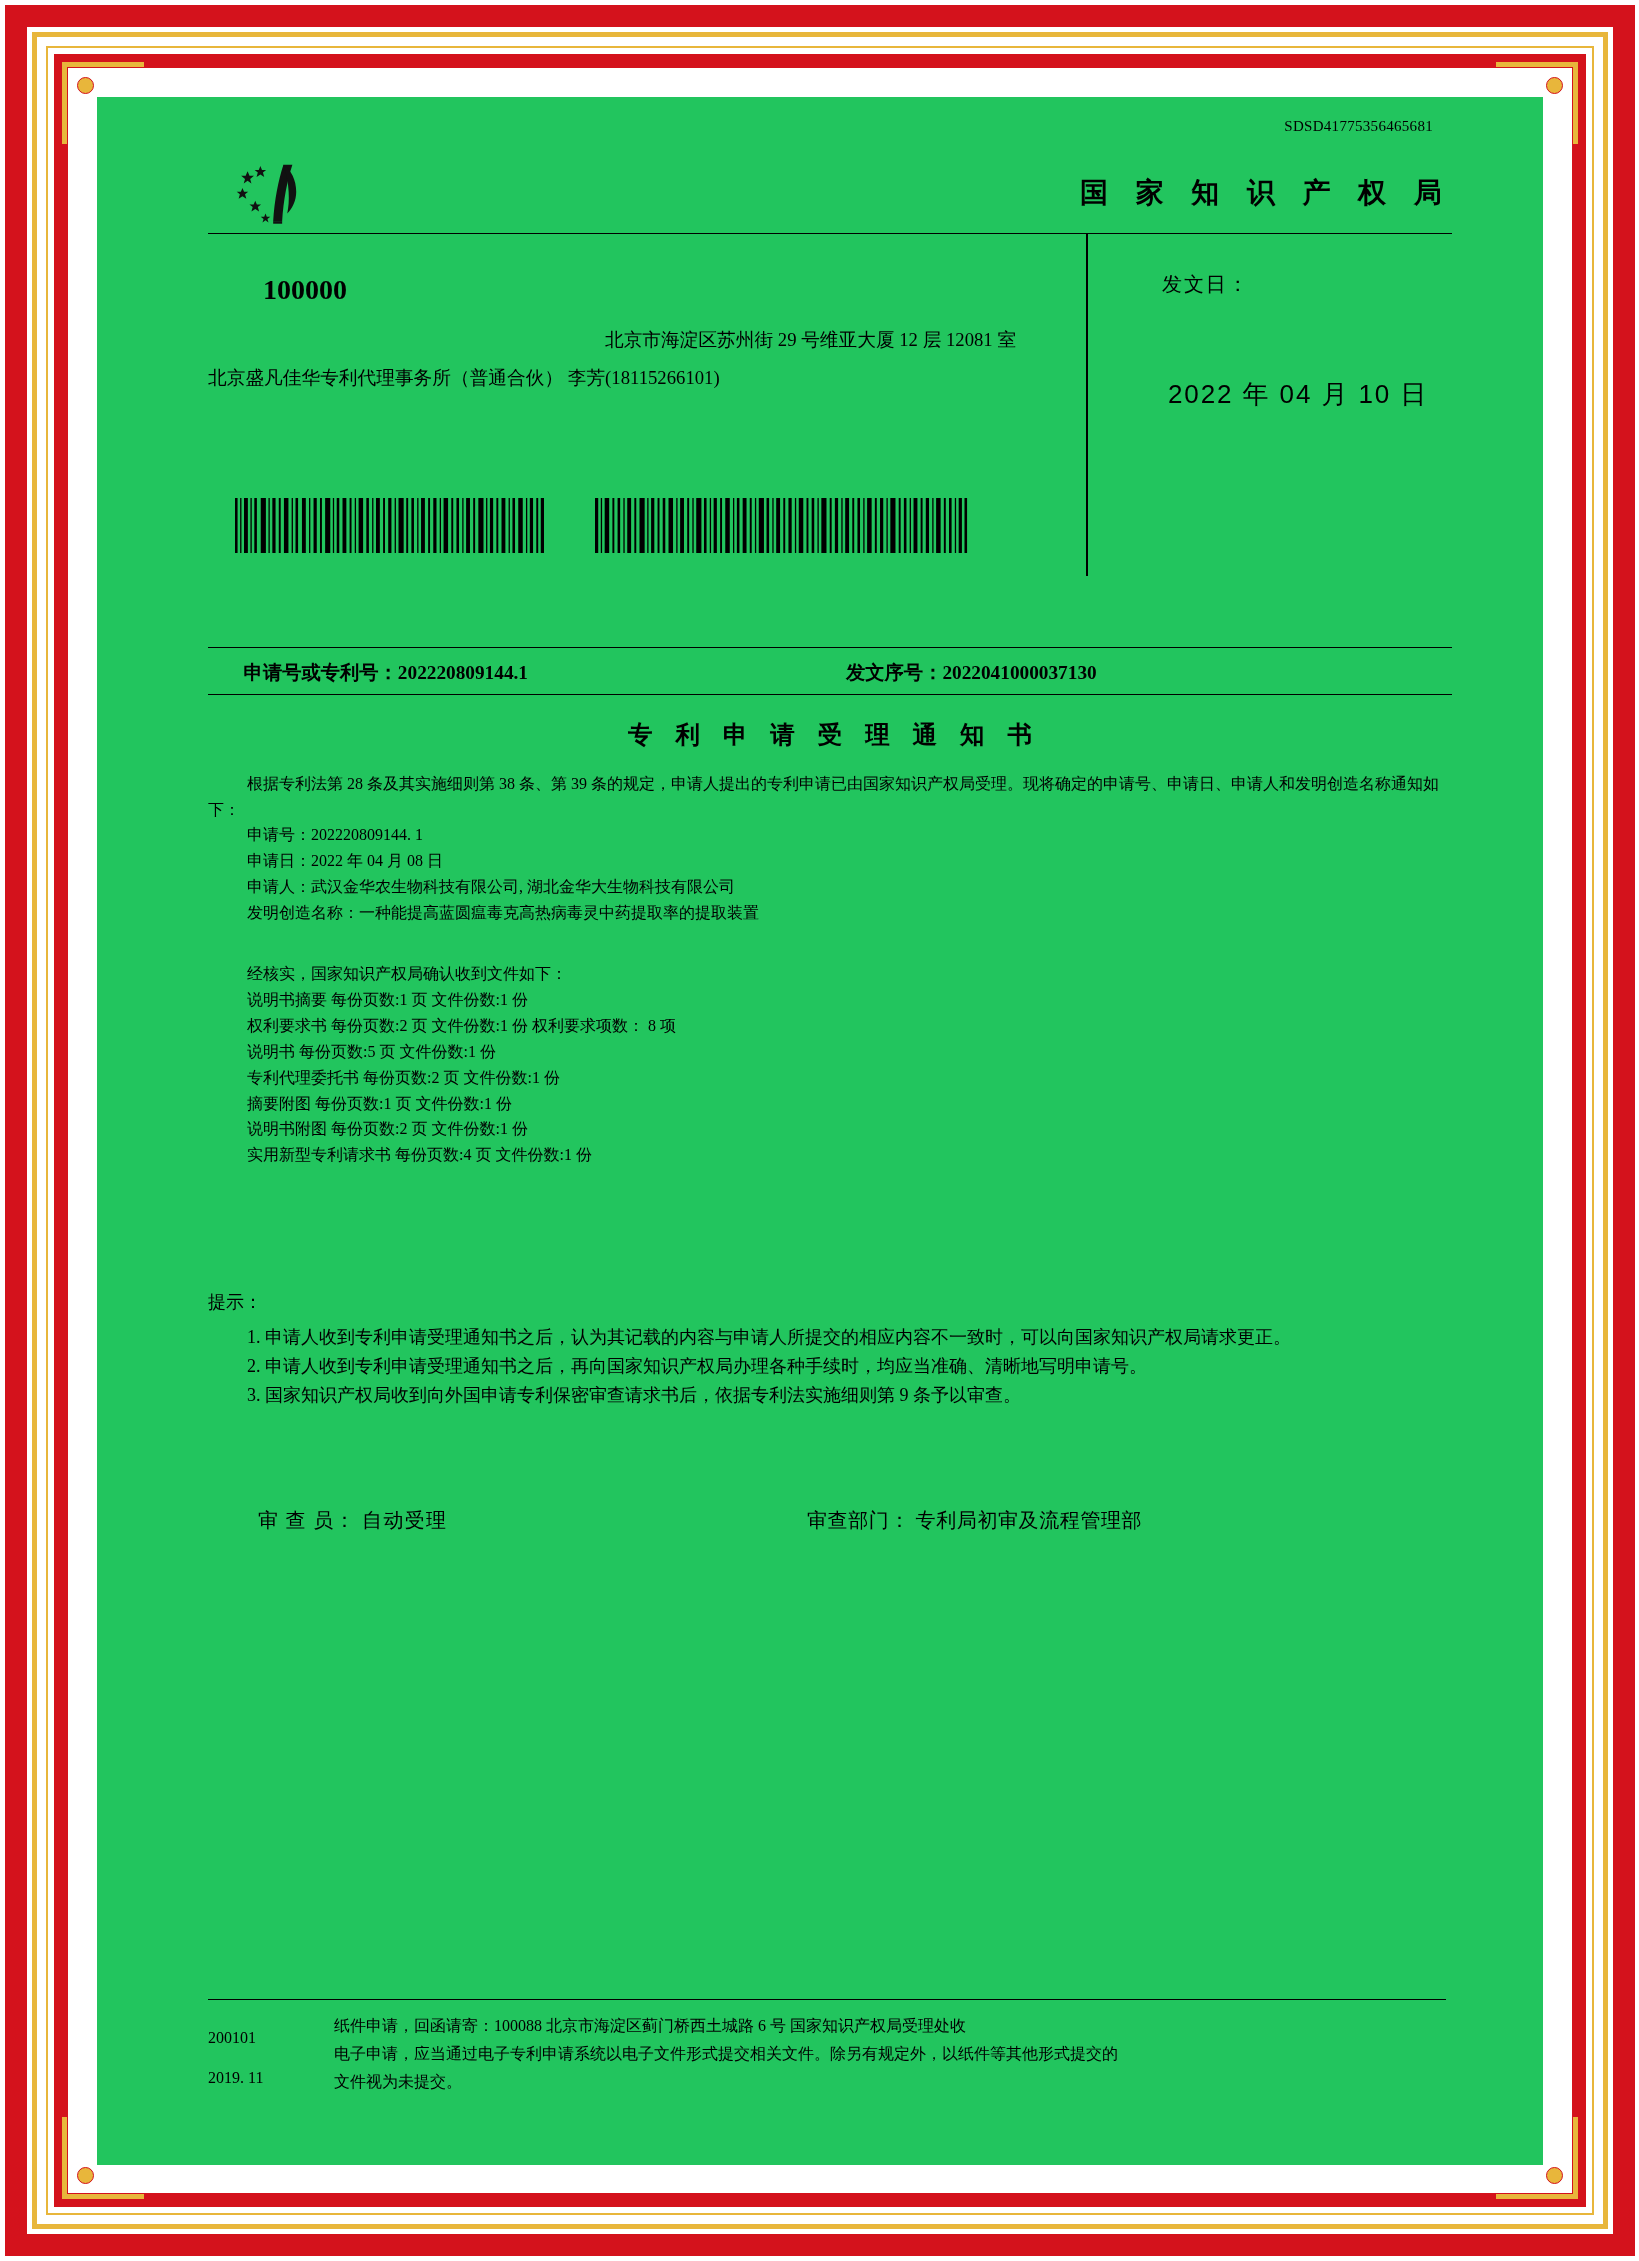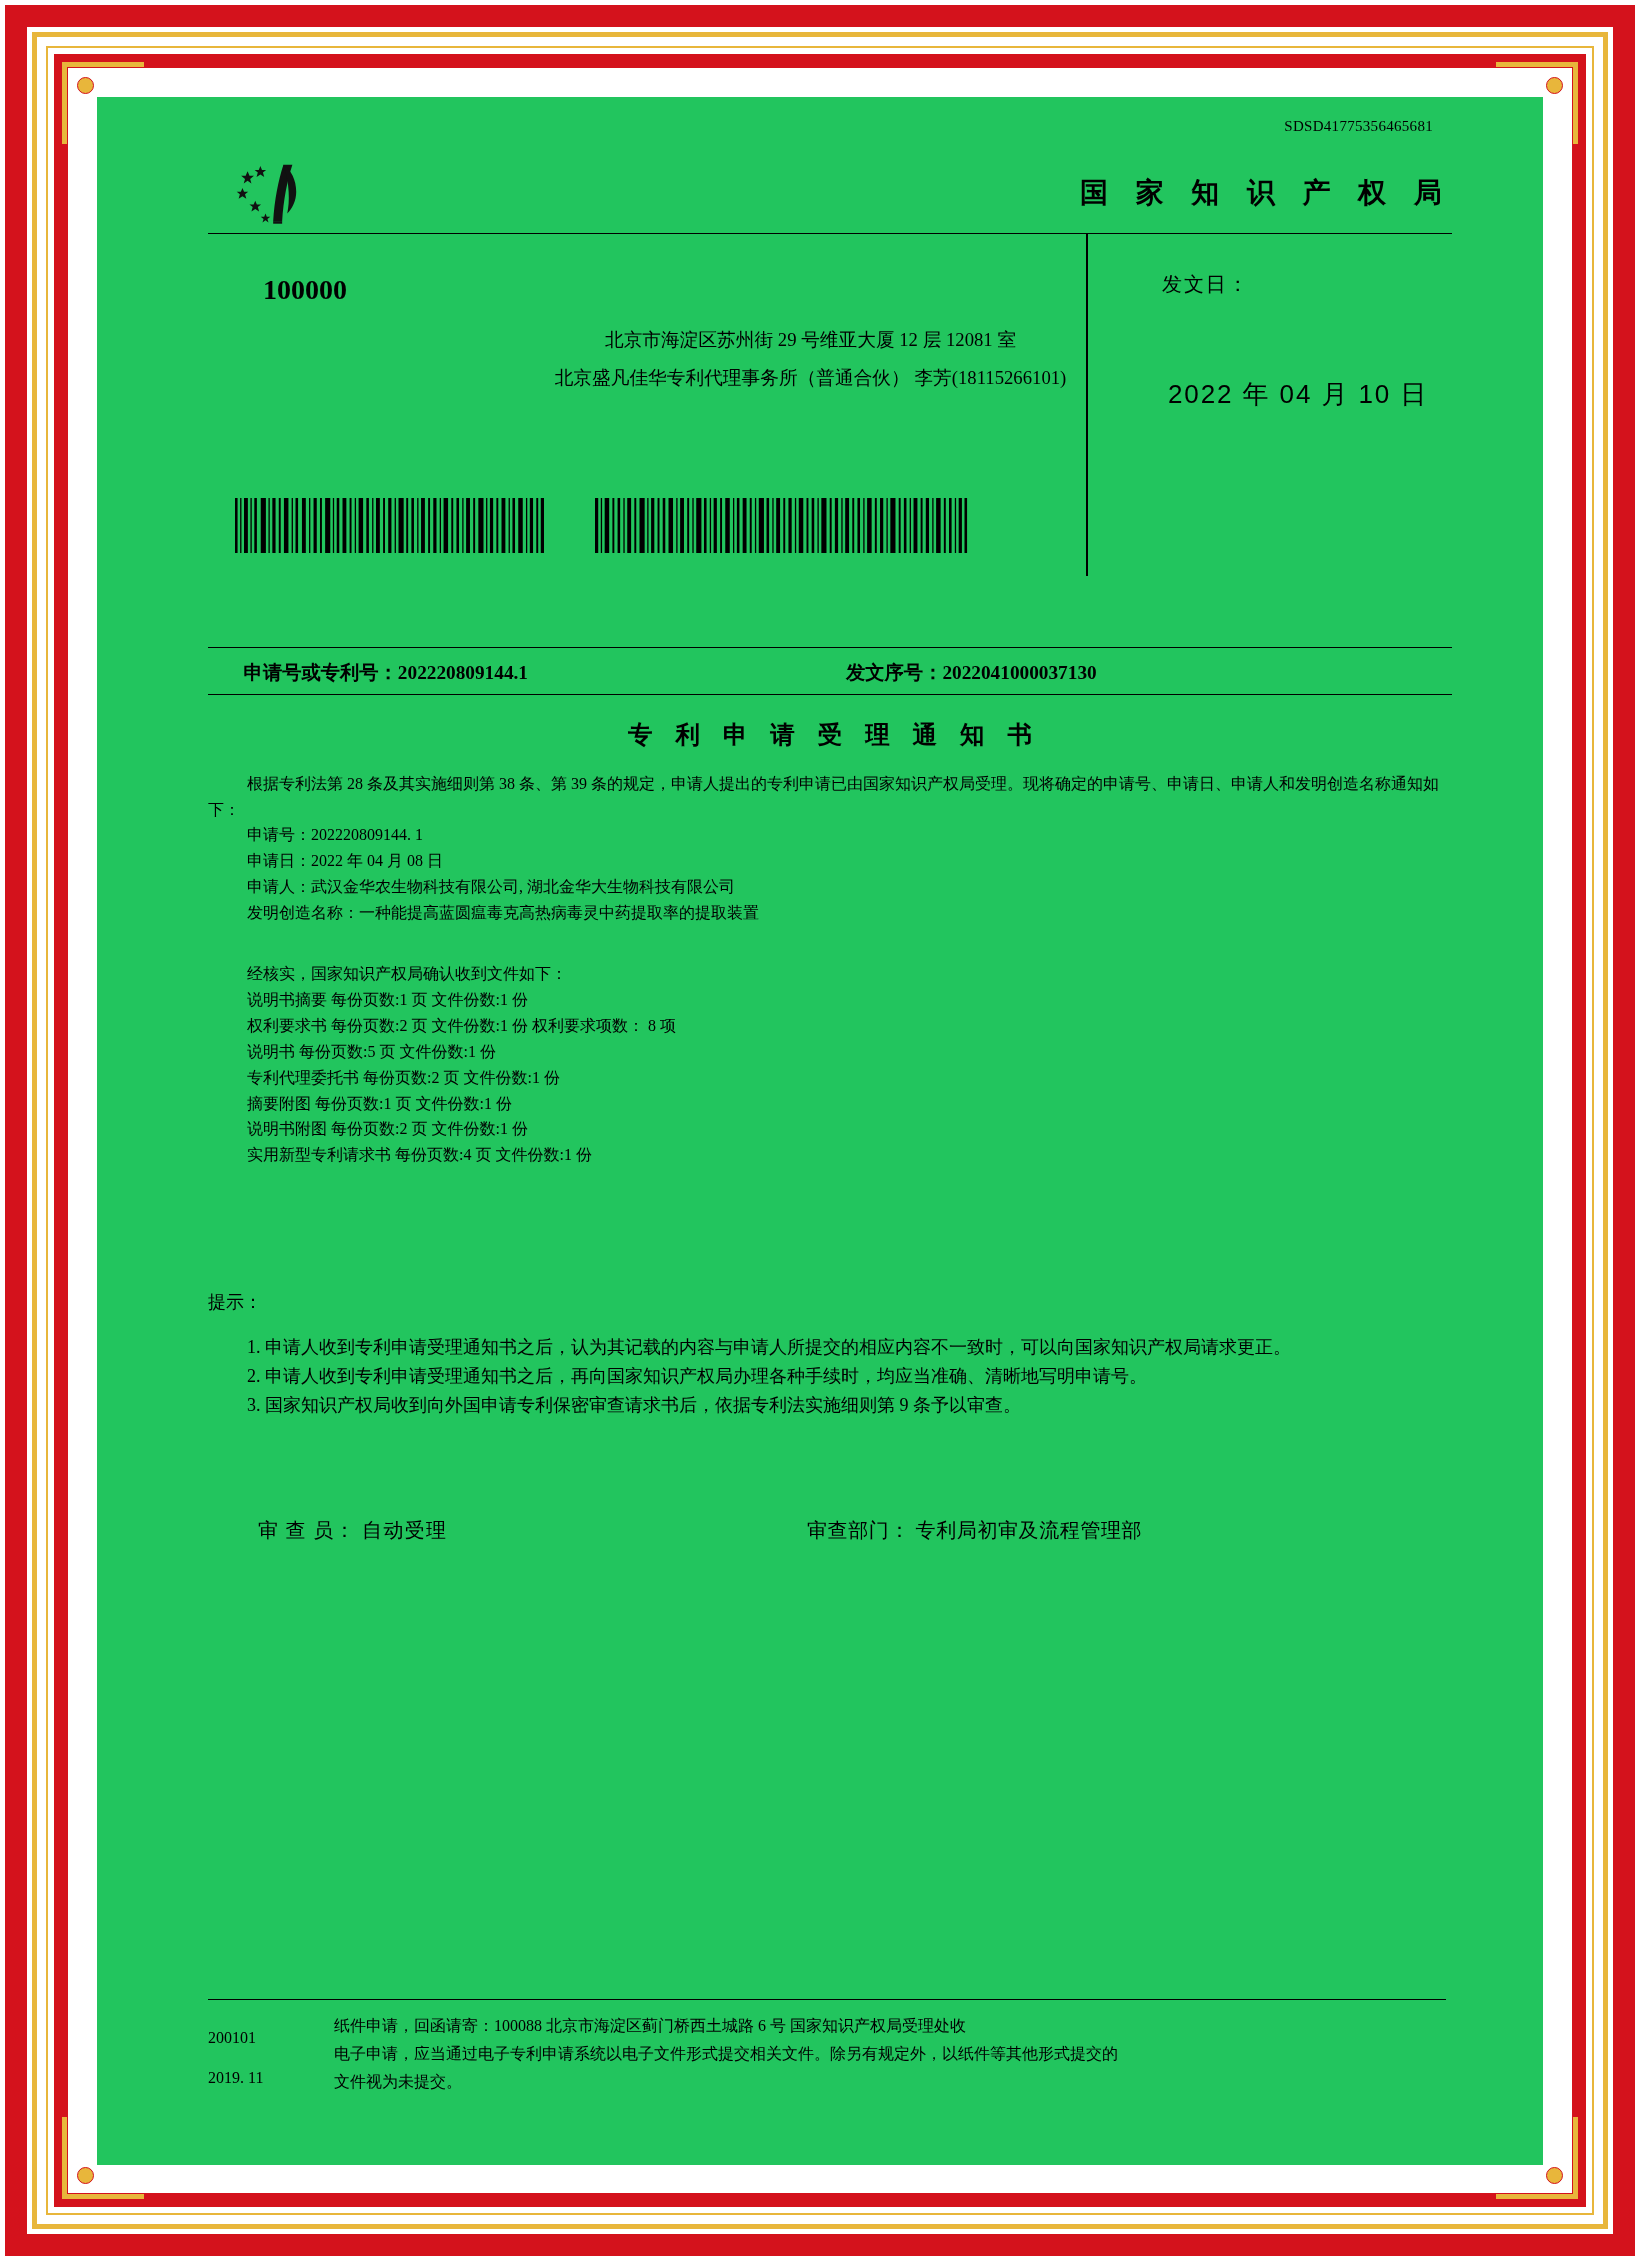--- a/index.html
+++ b/index.html
@@ -149,21 +149,20 @@
     position: absolute;
     left: 0; right: 39px;
     top: 93px;
     text-align: center;
     font-size: 18.7px;
   }
   .addr2 {
     position: absolute;
     left: 0; right: 39px;
     top: 131px;
-    text-align: center;
     font-size: 18.7px;
   }
   .date-label {
     position: absolute;
     left: 954px;
     top: 37px;
     font-size: 20px;
     letter-spacing: 1.9px;
   }
   .date-value {
@@ -220,21 +219,21 @@
   }
   .body-text p { margin: 0; }
   .indent2 { text-indent: 39px; }
   .pl-indent { padding-left: 39px; }
   .gap-m { height: 35px; }
   .gap-l { height: 122px; }
 
   .hint-title {
     font-size: 18px;
     padding-left: 0px;
-    margin-bottom: 19px;
+    margin-bottom: 9px;
   }
   .hint-list {
     font-size: 18px;
     line-height: 1.6;
   }
   .hint-list p { margin: 0; }
 
   .signer {
     margin-top: 97px;
     position: relative;

